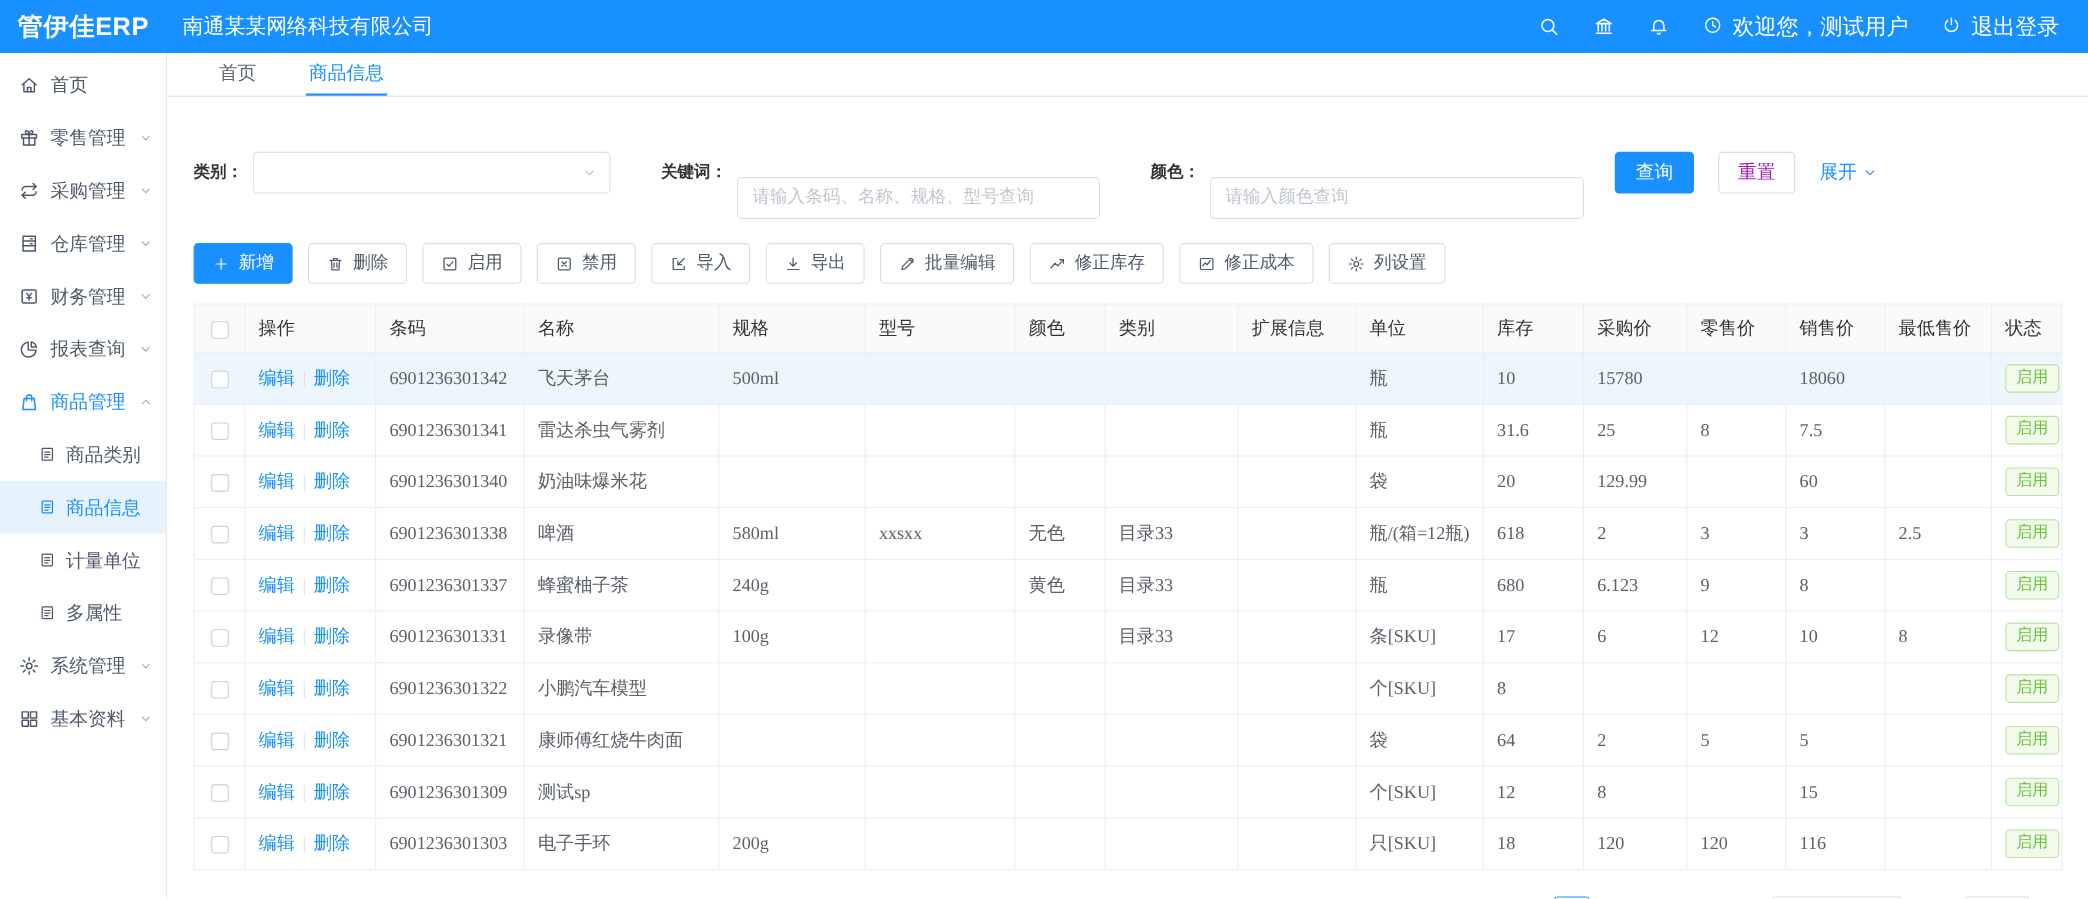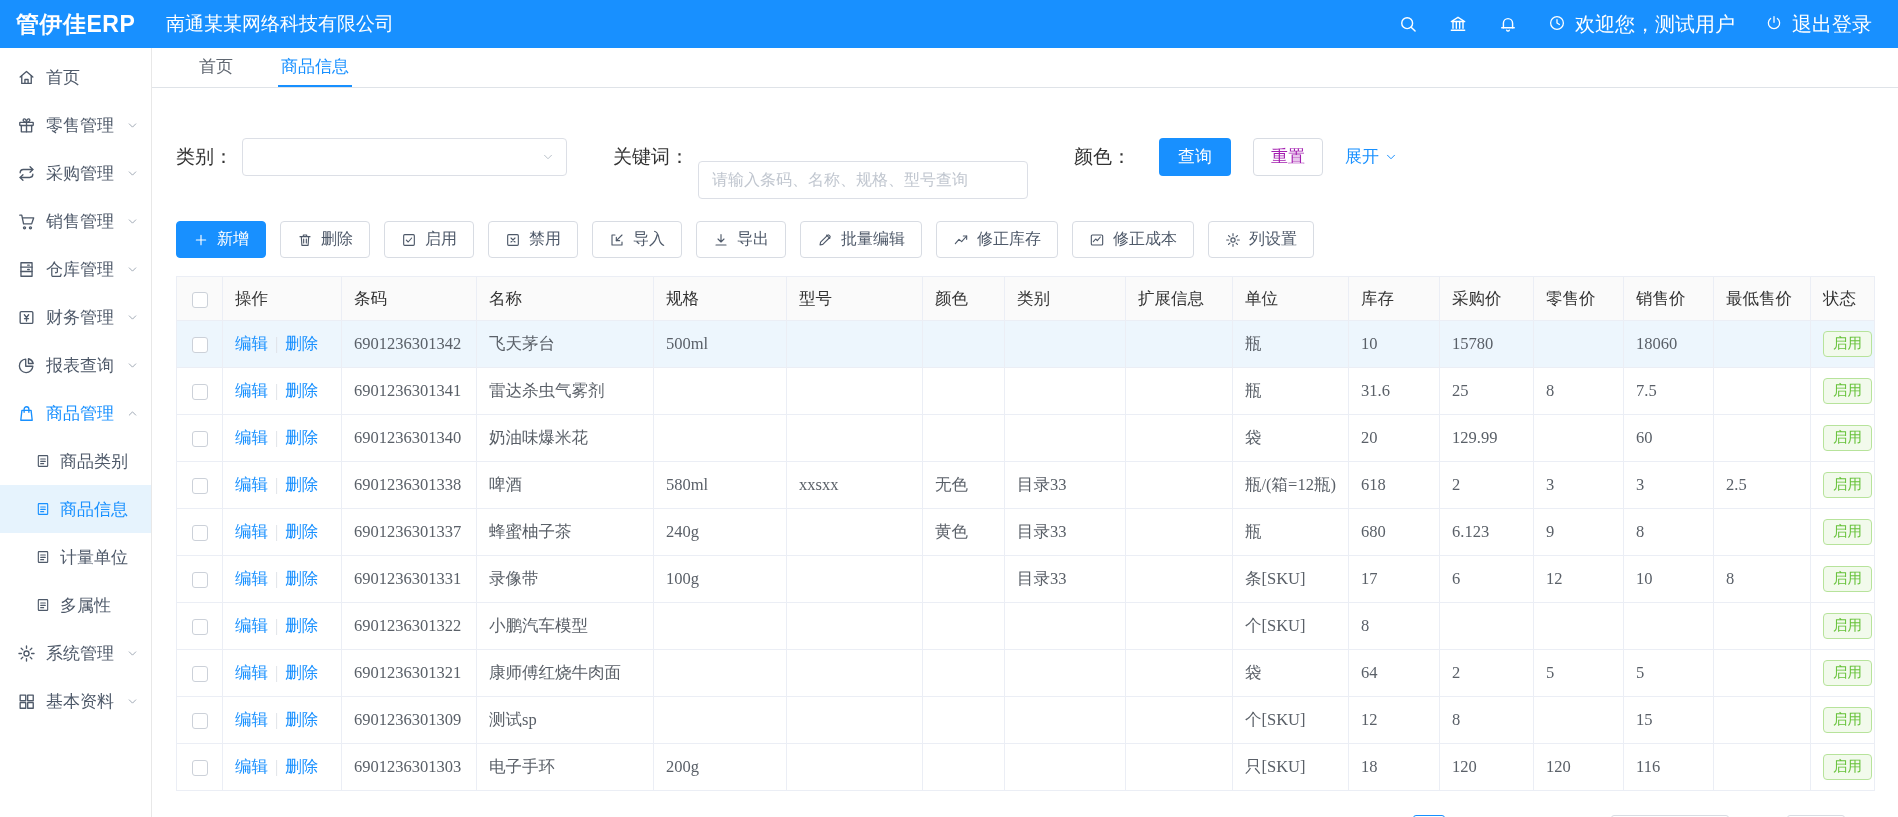--- a/index.html
+++ b/index.html
@@ -32,21 +32,21 @@
 
   
   .main { margin-left:152px; padding-top:48px; }
   .tabbar { height:40px; border-bottom:1px solid #dfe3e8; display:flex; align-items:stretch; padding-left:44px; gap:42px; }
   .tab { font-size:17px; color:#5f6670; display:flex; align-items:center; padding:0 3px; cursor:pointer; border-bottom:2px solid transparent; }
   .tab.active { color: var(--accent,#1890ff); border-bottom-color: var(--accent,#1890ff); }
   .content { padding: 0 24px; }
 
   
   .filter-row { display:flex; align-items:center; margin-top:26px; }
-  .f-label { font-size:19px; color:#333; white-space:nowrap; }
+  .f-label { font-size:15px; color:#333; white-space:nowrap;font-weight:bold; }
   .select-box { width:325px; height:38px; border:1px solid #dcdfe6; border-radius:4px; margin-left:9px;
     display:flex; align-items:center; justify-content:flex-end; padding-right:11px; color:#b9c0c9; cursor:pointer; background:#fff; }
   .select-box .icn { width:14px; height:14px; }
   .input-box { height:38px; border:1px solid #dcdfe6; border-radius:4px; margin-left:9px; padding:0 13px;
     font-size:16px; color:#333; outline:none; font-family:inherit;margin-top:47px; }
   .input-box::placeholder { color:#c0c6cf; }
   .ml-lg { margin-left:46px; }
   .btn-primary { height:38px; padding:0 19px; background:var(--accent,#1890ff); color:#fff; border:none;
     border-radius:4px; font-size:17px; margin-left:28px; cursor:pointer; font-family:Liberation Sans, sans-serif; }
   .btn-plain { height:38px; padding:0 17px; background:#fff; color:#a21caf; border:1px solid #d8dce3;
@@ -164,31 +164,20 @@
         <path d="M7.5 20.5 4 17l3.5-3.5"></path>
         <path d="M4 17h12a4 4 0 0 0 4-4"></path>
       </svg>
       <span>采购管理</span>
       <svg class="icn chev" viewBox="0 0 24 24">
         <path d="m6 9 6 6 6-6"></path>
       </svg>
     </div>
     <div class="side-item">
       <svg class="icn mi" viewBox="0 0 24 24">
-        <circle cx="9.5" cy="20" r="1.3"></circle>
-        <circle cx="17" cy="20" r="1.3"></circle>
-        <path d="M3.5 4H6l2.3 11h10.2L21 7.5H7"></path>
-      </svg>
-      <span>销售管理</span>
-      <svg class="icn chev" viewBox="0 0 24 24">
-        <path d="m6 9 6 6 6-6"></path>
-      </svg>
-    </div>
-    <div class="side-item">
-      <svg class="icn mi" viewBox="0 0 24 24">
         <rect x="5" y="3.5" width="14" height="17"></rect>
         <path d="M5 9h14M5 14.5h14"></path>
         <path d="M13.5 6.5h2M13.5 12h2"></path>
       </svg>
       <span>仓库管理</span>
       <svg class="icn chev" viewBox="0 0 24 24">
         <path d="m6 9 6 6 6-6"></path>
       </svg>
     </div>
     <div class="side-item">
@@ -286,20 +275,21 @@
       <div class="select-box">
           <span style="display:inline-flex">
             <svg class="icn " viewBox="0 0 24 24">
               <path d="m6 9 6 6 6-6"></path>
             </svg>
           </span>
         </div>
       <span class="f-label ml-lg">关键词：</span>
       <input class="input-box" style="width: 330px;" placeholder="请输入条码、名称、规格、型号查询">
       <span class="f-label ml-lg">颜色：</span>
+      <input class="input-box" style="width: 340px;" placeholder="请输入颜色查询">
       <button class="btn-primary">查询</button>
       <button class="btn-plain">重置</button>
       <span class="expand-link">
         <span>展开</span>
         <span style="display:inline-flex">
             <svg class="icn " viewBox="0 0 24 24">
               <path d="m6 9 6 6 6-6"></path>
             </svg>
           </span>
       </span>

